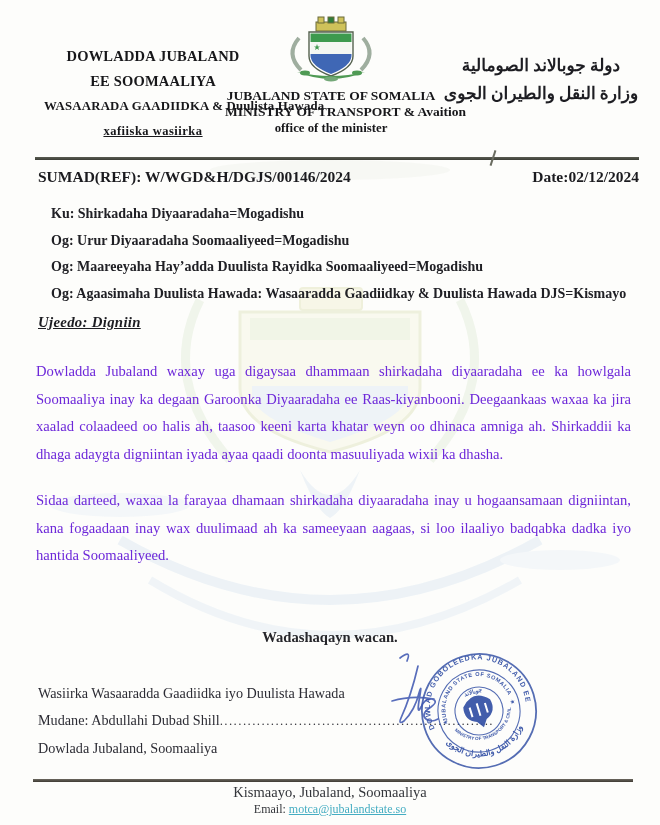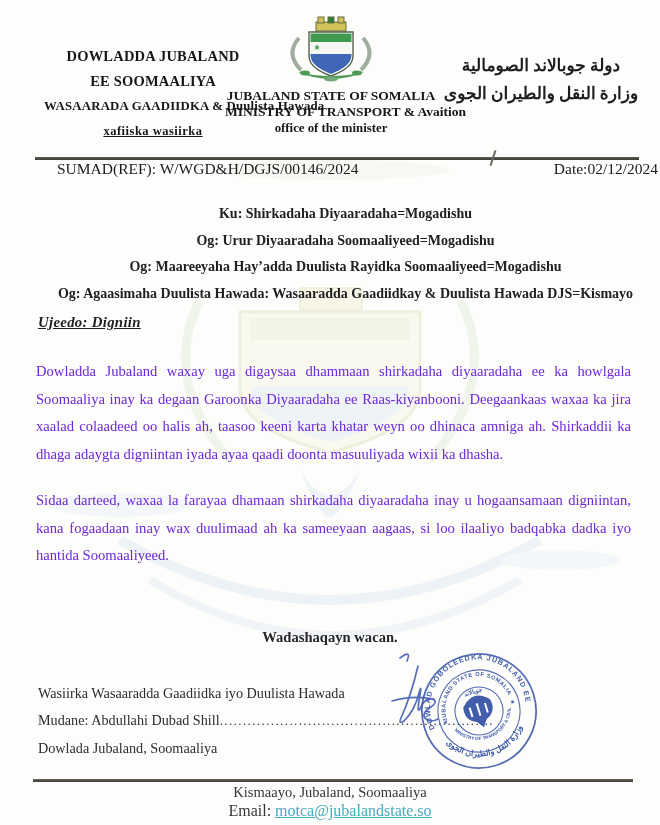--- a/index.html
+++ b/index.html
@@ -29,27 +29,27 @@
     position:absolute;right:8px;top:52px;width:222px;text-align:center;
     direction:rtl;font-weight:bold;font-size:17px;line-height:28px;color:#1d1d22;
   }
 
   .rule-top{position:absolute;left:35px;top:157px;width:604px;height:3px;
     background:linear-gradient(#5a5c52,#3c3e36);}
   .crease{position:absolute;left:492px;top:150px;width:2px;height:16px;background:#6a6c60;transform:rotate(18deg);}
 
   
   .ref-row{
-    position:absolute;left:38px;top:160px;width:601px;display:flex;
-    justify-content:space-between;font-weight:normal;font-size:15.5px;color:#1b1b1f;margin-left:19px;
+    position:absolute;left:38px;top:168px;width:601px;display:flex;
+    justify-content:space-between;font-weight:bold;font-size:15.5px;color:#1b1b1f;
   }
 
   
   .recipients{position:absolute;left:44px;top:201px;width:596px;}
-  .recip-row{display:flex;justify-content:center;font-weight:bold;
+  .recip-row{display:flex;justify-content:flex-start;font-weight:bold;
     font-size:14px;line-height:26.6px;color:#202025;margin-left:7px;}
 
   
   .subject{
     position:absolute;left:38px;top:314px;font-weight:bold;font-style:italic;
     text-decoration:underline;font-size:14.8px;color:#1d1d22;letter-spacing:.3px;
   }
   .para{position:absolute;left:36px;width:595px;font-size:14.6px;line-height:27.6px;
     text-align:justify;color:#6d28d9;}
   .para1{top:358px;}
@@ -64,21 +64,21 @@
 
   .sig-svg{position:absolute;left:372px;top:646px;z-index:3;}
   .stamp{position:absolute;left:413px;top:645px;z-index:2;transform:rotate(-17deg);opacity:.92;}
 
   
   .rule-bottom{position:absolute;left:33px;top:779px;width:600px;height:3px;
     background:linear-gradient(#6b675e,#3e3a33);}
   .footer-address{position:absolute;left:0;right:0;top:784px;text-align:center;
     font-size:14.5px;color:#34363b;}
   .footer-email{position:absolute;left:0;right:0;top:802px;text-align:center;
-    font-size:16px;color:#34363b;}
+    font-size:12px;color:#34363b;}
   .footer-email a{color:#45adc2;text-decoration:underline;}
 </style>
 </head>
 <body>
 
 <div class="page">
 
   <svg class="layer z0" width="660" height="825" viewBox="0 0 660 825">
     <g opacity="0.55">
       <rect x="300" y="288" width="62" height="22" rx="3" fill="#f3f1d8" stroke="#e4e6c2" stroke-width="2"></rect>

